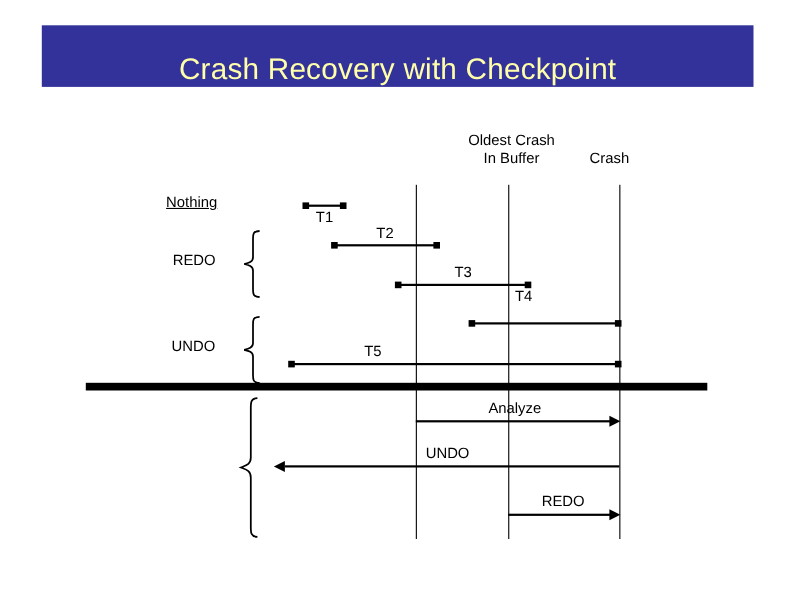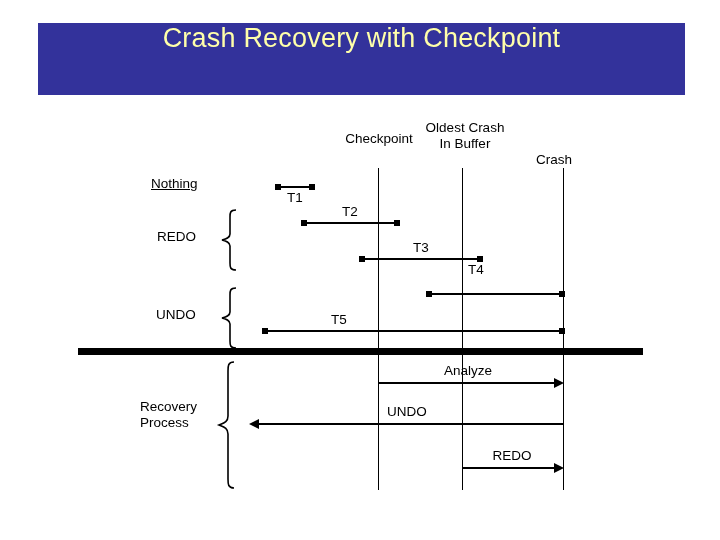--- a/index.html
+++ b/index.html
@@ -19,24 +19,24 @@
     height: 540px;
     background: #ffffff;
   }
 
   
   #title-banner {
     position: absolute;
     left: 38px;
     top: 23px;
     width: 647px;
-    height: 72px;
+    height: 56px;
     background: #33329B;
     display: flex;
-    align-items: flex-start;
+    align-items: flex-end;
     justify-content: center;
   }
   #title-text {
     color: #FFFFAA;
     font-size: 27px;
     font-weight: normal;
     letter-spacing: 0.2px;
     white-space: nowrap;
   }
 
@@ -94,26 +94,25 @@
 </style>
 </head>
 <body>
 
 <div id="slide">
 
   <div id="title-banner">
     <div id="title-text">Crash Recovery with Checkpoint</div>
   </div>
 
-  <div class="dlabel center" style="left:309px; top:131px; width:140px;">Checkpoint</div>
 
   <div class="dlabel center" style="left:405px; top:120px; width:120px;">Oldest Crash
 In Buffer</div>
 
-  <div class="dlabel" style="left:536px; top:152px; width:80px;">Crash</div>
+  <div class="dlabel" style="left:536px; top:136px; width:80px;">Crash</div>
 
   <div class="vline" style="left:378px; top:168px; height:322px;"></div>
   <div class="vline" style="left:462px; top:168px; height:322px;"></div>
   <div class="vline" style="left:563px; top:168px; height:322px;"></div>
 
   <div class="dlabel" style="left:151px; top:176px;text-decoration:underline;">Nothing</div>
 
   <div class="dlabel" style="left:157px; top:229px;">REDO</div>
 
   <div class="dlabel" style="left:156px; top:307px;">UNDO</div>
@@ -160,22 +159,20 @@
 
   <div>
     <div class="dlabel center" style="left:306px; top:312px; width:66px;">T5</div>
     <div class="hbar" style="left:264px; top:330px; width:299px;"></div>
     <div class="cap" style="left:262px; top:328px;"></div>
     <div class="cap" style="left:559px; top:328px;"></div>
   </div>
 
   <div class="thickline" style="left:78px; top:348px; width:565px;"></div>
 
-  <div class="dlabel" style="left:140px; top:399px;">Recovery
-Process</div>
 
   <div class="brace" style="left:215px; top:361px;">
     <svg width="24" height="128" viewBox="0 0 24 128">
       <path d="M19 1 C13 1 13 5 13 10 L13 55 C13 61 9 62 4 64 C9 66 13 67 13 73 L13 118 C13 123 13 127 19 127" fill="none" stroke="#000000" stroke-width="1.6"></path>
     </svg>
   </div>
 
   <div>
     <div class="dlabel center" style="left:408px; top:363px; width:120px;">Analyze</div>
     <div class="hbar" style="left:378px; top:382px; width:178px;"></div>

